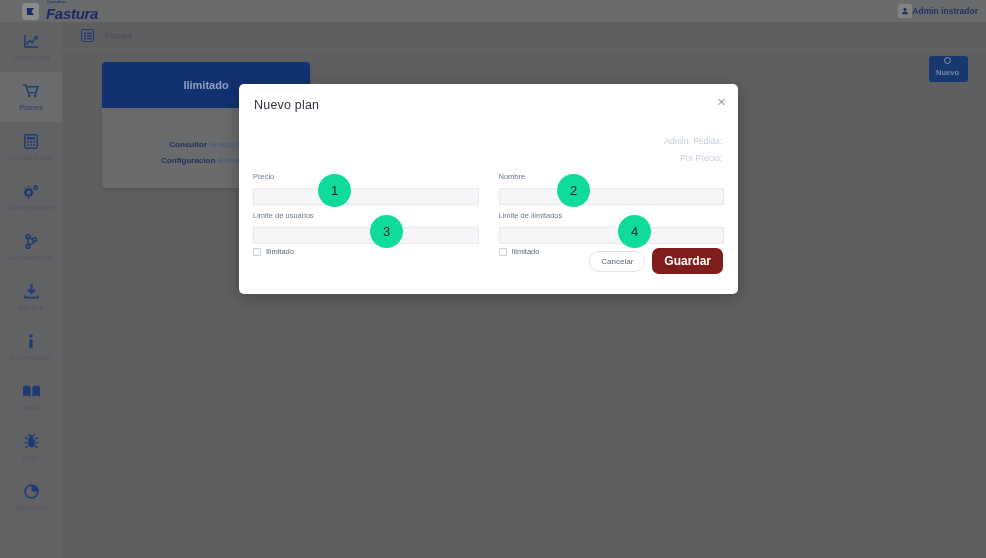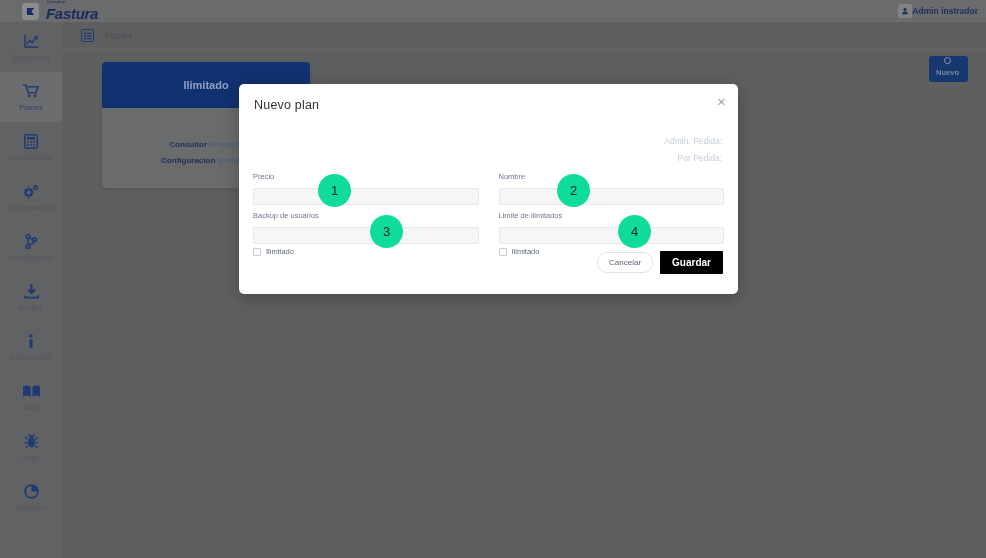--- a/index.html
+++ b/index.html
@@ -147,22 +147,22 @@
   .actions {
     position: absolute; right: 15px; bottom: 20px;
     display: flex; gap: 7px; align-items: center;
   }
   .btn-cancel {
     background: #fff; border: 1px solid #dfe3e8; border-radius: 10px;
     font-size: 8px; color: #5b6573; padding: 5px 11px;
     font-family: "Liberation Sans", sans-serif;
   }
   .btn-save {
-    background: #000000; border: none; border-radius: 1px;
-    font-size: 10px; color: #fff; font-weight: 700; padding: 6px 12px;
+    background: #7f1d1d; border: none; border-radius: 7px;
+    font-size: 12px; color: #fff; font-weight: 700; padding: 6px 12px;
     font-family: "Liberation Sans", sans-serif;
   }
 
   
   .badge {
     position: absolute; width: 33px; height: 33px; border-radius: 50%;
     background: #0fdb9b;
     display: flex; align-items: center; justify-content: center;
     font-size: 13px; color: #14202e;
   }
@@ -347,36 +347,36 @@
       </div>
     </div>
   </div>
 
   <div class="modal">
     <div class="modal-title">Nuevo plan</div>
     <button class="modal-close">✕</button>
 
     <div class="meta">
       <div class="meta-line">Admin. Pedida:</div>
-      <div class="meta-line">Por Pedida:</div>
+      <div class="meta-line">Por Precio:</div>
     </div>
 
     <div class="form">
       <div class="field">
         <label class="field-label">Precio</label>
         <input class="field-input" value="" style="">
       </div>
 
       <div class="field">
         <label class="field-label">Nombre</label>
         <input class="field-input" value="" style="">
       </div>
 
       <div class="field">
-        <label class="field-label">Backup de usuarios</label>
+        <label class="field-label">Limite de usuarios</label>
         <input class="field-input" value="" style="">
         <div class="check-row">
           <span class="check-box"></span>
           <span class="check-label">Ilimitado</span>
         </div>
       </div>
 
       <div class="field">
         <label class="field-label">Limite de ilimitados</label>
         <input class="field-input" value="" style="">

